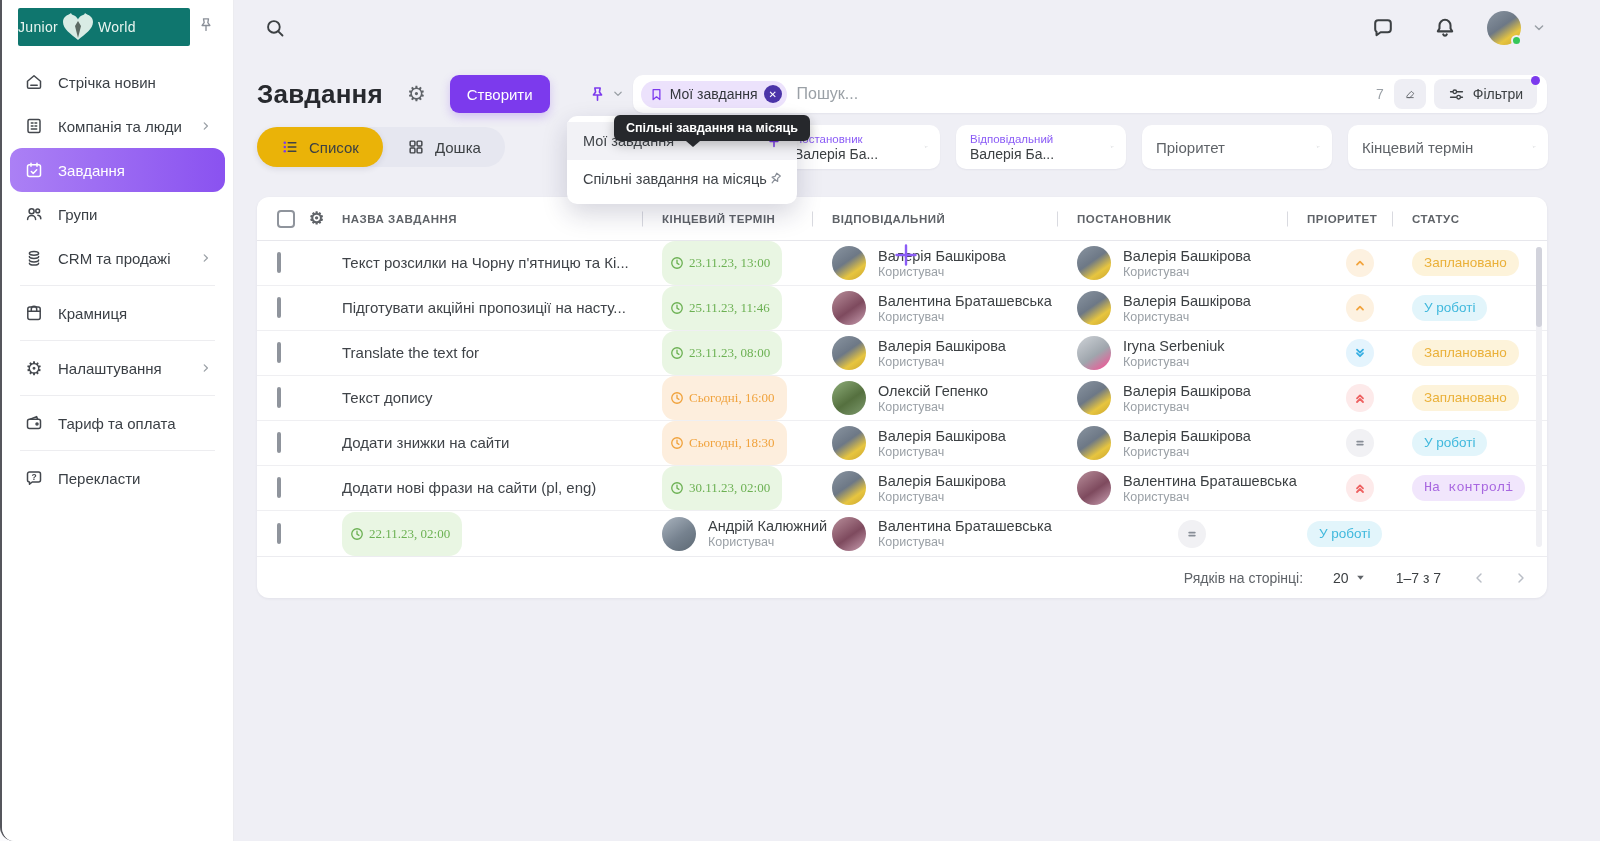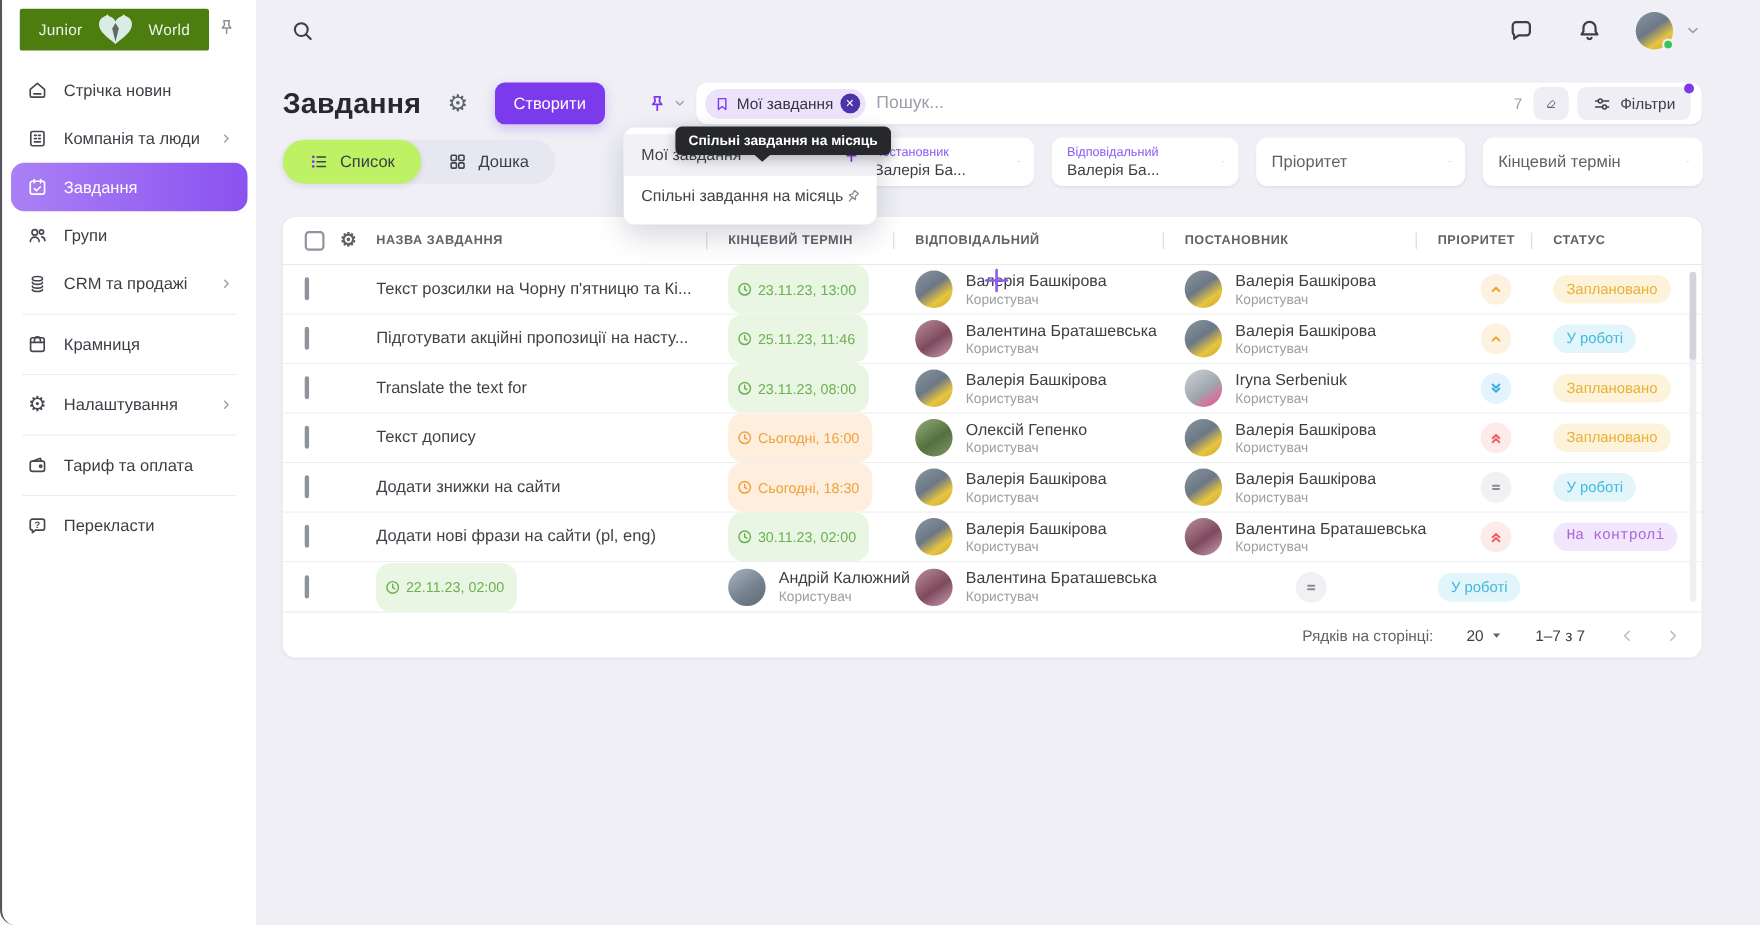--- a/index.html
+++ b/index.html
@@ -3,21 +3,21 @@
 <meta charset="utf-8">
 <style>
   * { margin:0; padding:0; box-sizing:border-box; }
   html,body { background:#fbfbfd; font-family:"Liberation Sans", sans-serif; }
   .app { position:relative; width:1600px; height:841px; display:flex; overflow:hidden;
          border-left:2px solid #55565c; border-radius:0 0 0 14px; background:#efeff5; }
 
   
   .sidebar { width:232px; background:#ffffff; height:100%; flex:none; padding:8px 8px 0 8px; border-right:1px solid #ececf0; }
   .logo-row { display:flex; align-items:center; padding:0 4px 0 8px; }
-  .logo { width:172px; height:38px; background:#4d7c0f; border-radius:2px; display:flex; align-items:center; justify-content:center; gap:12px; }
+  .logo { width:172px; height:38px; background:#0f766e; border-radius:2px; display:flex; align-items:center; gap:2px; }
   .logo-txt { color:#e9f5f0; font-size:14px; letter-spacing:.3px; }
   .logo-heart { position:relative; width:34px; height:30px; margin:0 1px; }
   .sidebar-pin { margin-left:auto; margin-right:6px; }
   .menu { margin-top:14px; }
   .mi { display:flex; align-items:center; gap:14px; height:44px; padding:0 12px 0 14px; border-radius:12px; cursor:pointer;
         color:#3a3f45; font-size:15px; }
   .mi .chev { margin-left:auto; }
   .mi.active { background:linear-gradient(90deg,#ab80f5 0%,#8a52f0 100%); color:#ffffff; }
   .mi.active svg path, .mi.active svg rect, .mi.active svg circle, .mi.active svg ellipse { stroke:#ffffff; }
   .mi svg { flex:none; }
@@ -52,21 +52,21 @@
   .result-count { color:#9aa0a6; font-size:14px; margin-right:10px; }
   .tool-btn { height:30px; border-radius:8px; background:#eeeef4; border:none; display:flex; align-items:center; gap:8px; cursor:pointer;
               font-size:14px; color:#3c4043; font-family:inherit; padding:0 10px; }
   .eraser-btn { width:32px; justify-content:center; margin-right:8px; }
   .filters-btn { position:relative; padding:0 14px; }
   .filters-dot { position:absolute; top:-3px; right:-3px; width:9px; height:9px; border-radius:50%; background:var(--accent,#7c3aed); }
 
   .controls-row { position:relative; margin-top:12px; height:44px; }
   .tabs { position:absolute; left:0; top:2px; display:flex; background:#e6e7f0; border-radius:20px; height:40px; }
   .tab { display:flex; align-items:center; gap:10px; padding:0 24px; border-radius:20px; font-size:15px; color:#3c4043; cursor:pointer; }
-  .tab.active { background:#bef264; box-shadow:0 2px 6px rgba(30,30,60,.10); font-weight:400; }
+  .tab.active { background:#eab308; box-shadow:0 2px 6px rgba(30,30,60,.10); font-weight:400; }
   .tab svg path, .tab svg rect, .tab svg circle { stroke:#3f4246; stroke-width:1.6; fill:none; stroke-linecap:round; }
   .tab.active svg circle { fill:var(--accent,#7c3aed); stroke:none; }
 
   .filters-row { position:absolute; left:523px; top:0; display:flex; gap:16px; }
   .fbox { background:#fff; border-radius:10px; height:44px; display:flex; align-items:center; padding:0 12px 0 14px;
           box-shadow:0 1px 2px rgba(25,25,60,.05); cursor:pointer; }
   .fbox .fcol { display:flex; flex-direction:column; justify-content:center; gap:1px; }
   .flabel { font-size:11.5px; color:#8b5cf6; }
   .fvalue { font-size:14px; color:#3c4043; }
   .fplaceholder { font-size:15px; color:#5f6368; }
@@ -79,21 +79,21 @@
   .thead { height:44px; border-bottom:1px solid #e7e7ec; }
   .thead .hc { position:relative; font-size:11.5px; font-weight:700; letter-spacing:.5px; color:#5f6368; white-space:nowrap; }
   .thead .hc.sep::before { content:""; position:absolute; left:-20px; top:50%; transform:translateY(-50%); width:1px; height:15px; background:#d9dae0; }
   .hc-first { display:flex; align-items:center; gap:14px; padding-left:20px; }
   .checkbox { width:18px; height:18px; border:2px solid #8f949c; border-radius:4px; background:#fff; cursor:pointer; flex:none; }
   .thead-gear { font-size:17px; color:#5f6368; cursor:pointer; }
   .trow { height:45px; border-bottom:1px solid #efeff2; }
   .trow:last-of-type { border-bottom:none; }
   .c-check { padding-left:20px; }
   .task-name { font-size:15px; color:#3f4348; white-space:nowrap; cursor:pointer; }
-  .due-badge { display:inline-flex; align-items:center; gap:5px; height:44px; border-radius:13px; padding:0 12px 0 8px; font-size:13px; }
+  .due-badge { display:inline-flex; align-items:center; gap:5px; height:44px; border-radius:13px; padding:0 12px 0 8px; font-size:13px;font-family:Liberation Serif, serif; }
   .due-badge svg { width:14px; height:14px; }
   .due-badge svg path, .due-badge svg circle { fill:none; stroke:currentColor; stroke-width:1.5; stroke-linecap:round; }
   .due-ok { color:var(--due-ok,#6cb153); background:var(--due-ok-bg,#e9f6e3); }
   .due-today { color:var(--due-today,#f0a23c); background:var(--due-today-bg,#fdeedd); }
   .c-person { display:flex; align-items:center; gap:12px; }
   .avatar { width:34px; height:34px; border-radius:50%; flex:none; }
   .pname { display:block; font-size:14.5px; color:#3c4043; white-space:nowrap; }
   .prole { display:block; font-size:12.5px; color:#9aa0a6; margin-top:1px; }
   .c-prio { display:flex; justify-content:center; }
   .prio { width:28px; height:28px; border-radius:50%; display:flex; align-items:center; justify-content:center; }

